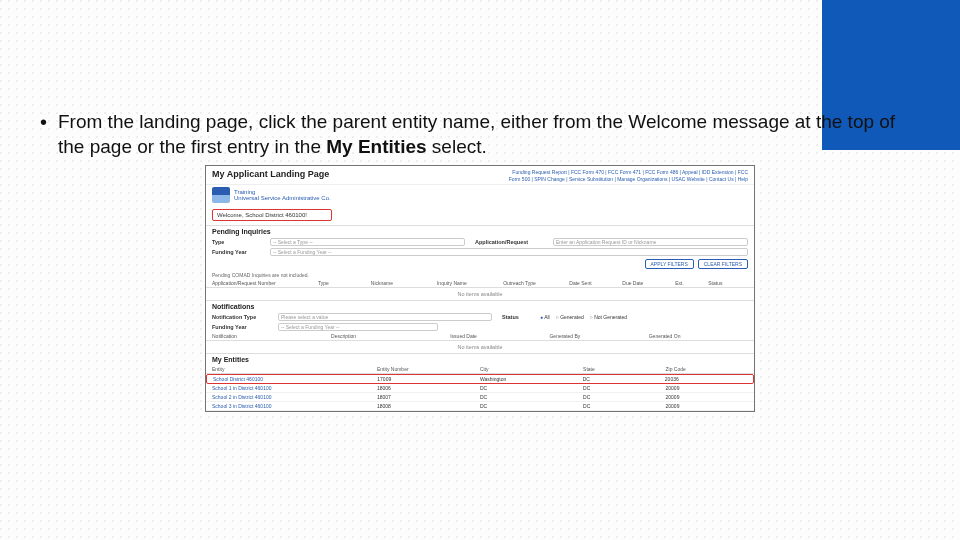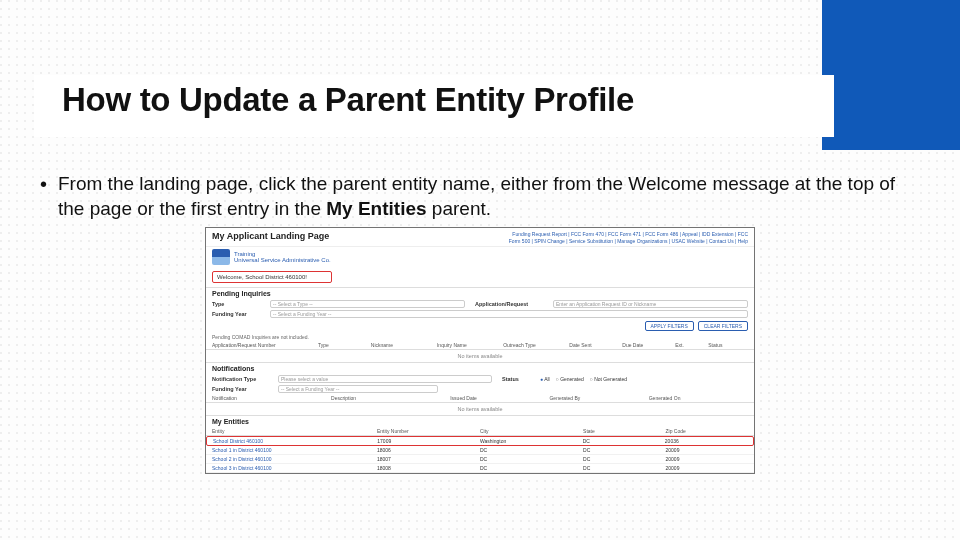--- a/index.html
+++ b/index.html
@@ -138,27 +138,24 @@
   .ss-radio span::before { content: "○ "; }
   .ss-radio .sel::before { content: "● "; color: #2a5db0; }
   .ss-status-col { flex: 1; }
 </style>
 </head>
 <body>
 
 <div class="blue-block"></div>
 
 <div class="slide">
-  <div class="title-wrap">
-    <h1 class="title">How to Update a Parent Entity Profile</h1>
-  </div>
 
   <ul class="bullets">
     <li>
-      <span>From the landing page, click the parent entity name, either from the Welcome message at the top of the page or the first entry in the </span><b>My Entities</b><span> parent.</span>
+      <span>From the landing page, click the parent entity name, either from the Welcome message at the top of the page or the first entry in the </span><b>My Entities</b><span> select.</span>
     </li>
   </ul>
 
   <div class="screenshot">
 
     <div class="ss-header">
       <div class="ss-page-title">My Applicant Landing Page</div>
       <div class="ss-toplinks">
         <div>Funding Request Report | FCC Form 470 | FCC Form 471 | FCC Form 486 | Appeal | IDD Extension | FCC</div>
         <div>Form 500 | SPIN Change | Service Substitution | Manage Organizations | USAC Website | Contact Us | Help</div>

